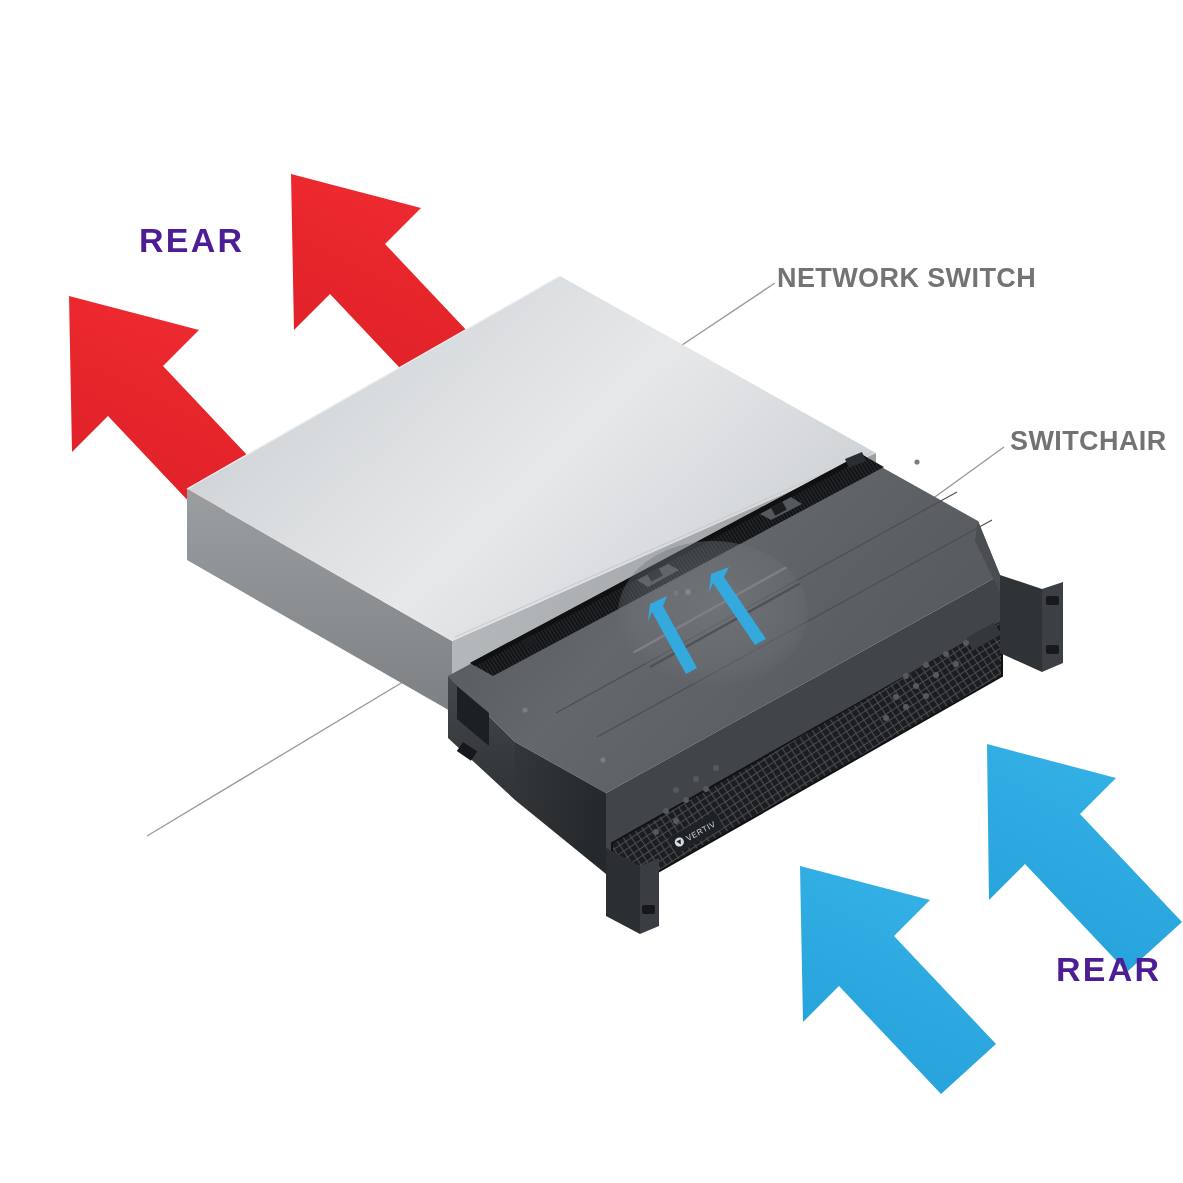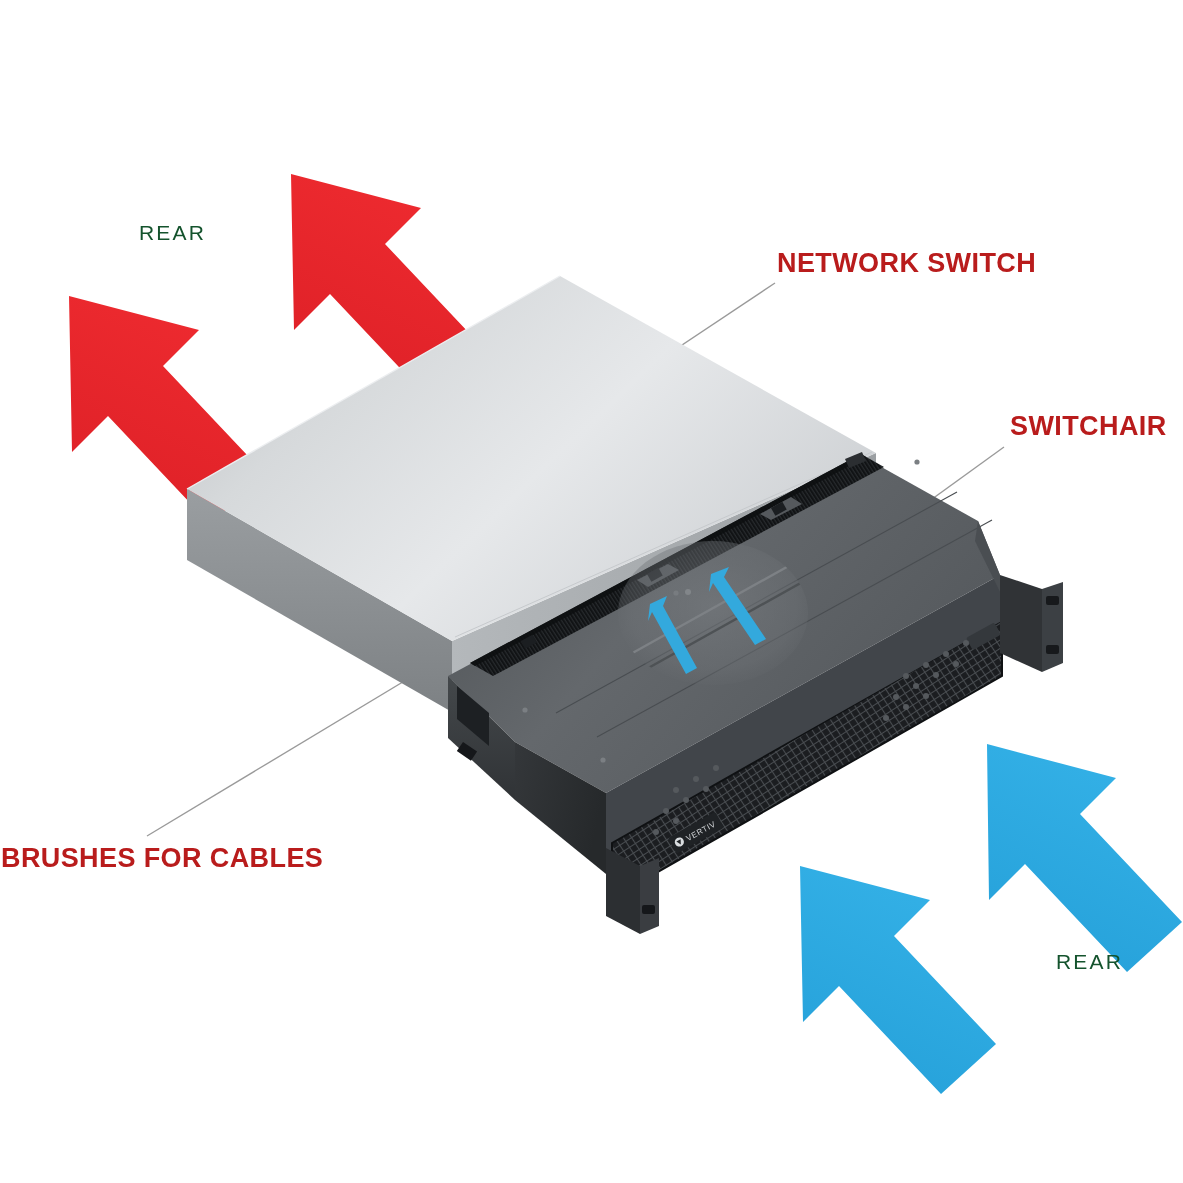--- a/index.html
+++ b/index.html
@@ -24,28 +24,29 @@
     inset: 0;
     width: 1183px;
     height: 1183px;
   }
   .lbl {
     position: absolute;
     white-space: nowrap;
     letter-spacing: 0.4px;
   }
   .lbl-dark {
-    color: #b91c1c;
+    color: #737373;
     font-size: 27px;
     font-weight: 700;
+    margin-top: 15px;
   }
   .lbl-gray {
-    color: #14532d;
-    font-size: 21px;
-    font-weight: 400;
+    color: #4c1d95;
+    font-size: 34px;
+    font-weight: 700;
     letter-spacing: 2.2px;
   }
   #lbl-network-switch { left: 777px; top: 248px; }
   #lbl-switchair     { left: 1010px; top: 411px; }
   #lbl-brushes       { left: 1px;   top: 843px; }
   #lbl-rear          { left: 139px; top: 221px; }
   #lbl-front         { left: 1056px; top: 950px; }
 </style>
 </head>
 <body>
@@ -252,19 +253,18 @@
     <g>
       <path fill="url(#gBlueArrow)" d="M987,744 L1116,778 L1080,814 L1182,922 L1127,972 L1025,864 L989,900 Z"></path>
       <path fill="url(#gBlueArrow)" d="M800,866 L930,900 L894,936 L996,1044 L941,1094 L839,986 L803,1022 Z"></path>
     </g>
   </svg>
 
   <div class="lbl lbl-dark" id="lbl-network-switch">NETWORK SWITCH</div>
 
   <div class="lbl lbl-dark" id="lbl-switchair">SWITCHAIR</div>
 
-  <div class="lbl lbl-dark" id="lbl-brushes">BRUSHES FOR CABLES</div>
 
   <div class="lbl lbl-gray" id="lbl-rear">REAR</div>
 
   <div class="lbl lbl-gray" id="lbl-front">REAR</div>
 
 </div>
 
 </body></html>

